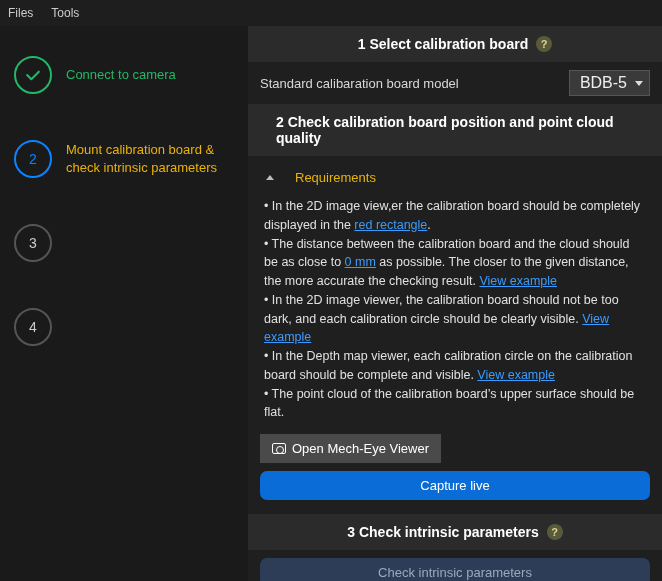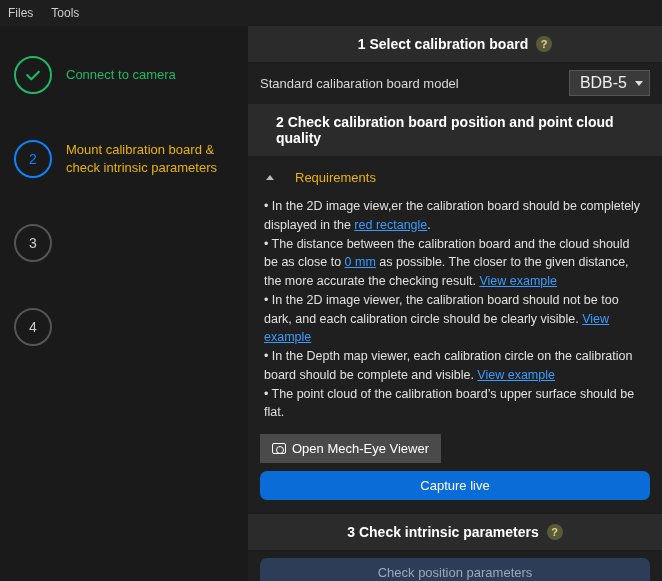--- a/index.html
+++ b/index.html
@@ -249,18 +249,18 @@
         <span>Capture live</span>
       </button>
     </div>
 
     <div class="section-header">
       <span>3 Check intrinsic parameters</span>
       <span class="help-icon">?</span>
     </div>
     <div class="section-body">
       <button class="btn btn-wide btn-dark" style="margin-top:0">
-        <span>Check position parameters</span>
+        <span>Check intrinsic parameters</span>
       </button>
     </div>
 
   </div>
 </div>
 
 </body></html>

